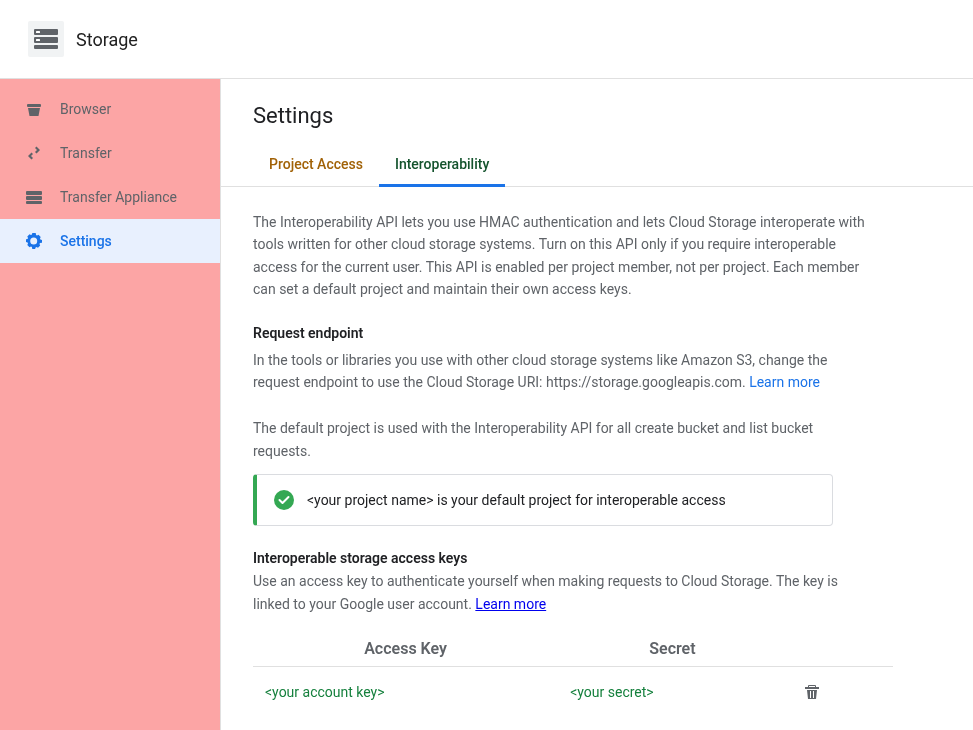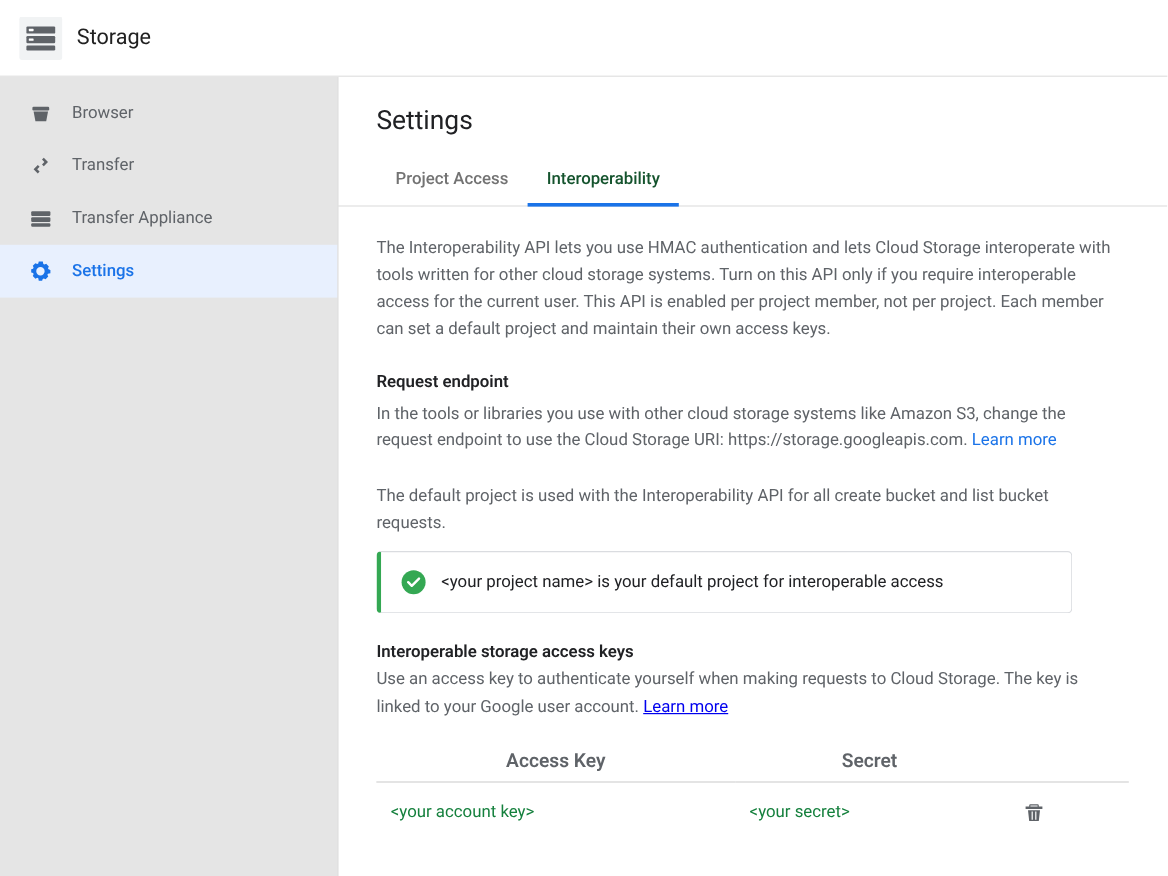--- a/index.html
+++ b/index.html
@@ -1,24 +1,24 @@
 <!DOCTYPE html>
 <html><head>
   <meta charset="utf-8">
   <style>
     * { box-sizing: border-box; margin: 0; padding: 0; }
     body { font-family: 'Roboto', Arial, sans-serif; font-size: 14px; color: #212121; background: #fff; display: flex; flex-direction: column; height: 730px; overflow: hidden; }
 
     .top-bar {
-      height: 64px;
+      height: 79px;
       background: #fff;
       border-bottom: 1px solid #e0e0e0;
       display: flex;
       align-items: center;
-      padding: 0 16px;
+      padding: 0 28px;
       flex-shrink: 0;
     }
     .top-bar-logo {
       display: flex;
       align-items: center;
       gap: 12px;
     }
     .logo-icon {
       width: 36px;
       height: 36px;
@@ -29,22 +29,22 @@
       color: #212121;
     }
 
     .main-layout {
       display: flex;
       flex: 1;
       overflow: hidden;
     }
 
     .sidebar {
-      width: 282px;
-      background: #e5e5e5;
+      width: 221px;
+      background: #fca5a5;
       border-right: 1px solid #e0e0e0;
       flex-shrink: 0;
       padding-top: 8px;
     }
     .sidebar-item {
       display: flex;
       align-items: center;
       gap: 16px;
       padding: 12px 24px;
       cursor: pointer;
@@ -90,21 +90,21 @@
     }
 
     .tabs {
       display: flex;
       gap: 0;
     }
     .tab {
       padding: 12px 16px;
       font-size: 14px;
       cursor: pointer;
-      color: #737373;
+      color: #a16207;
       border-bottom: 3px solid transparent;
       margin-bottom: -1px;
       font-weight: 500;
     }
     .tab.active {
       color: #14532d;
       border-bottom: 3px solid #1a73e8;
     }
 
     .content-body {

